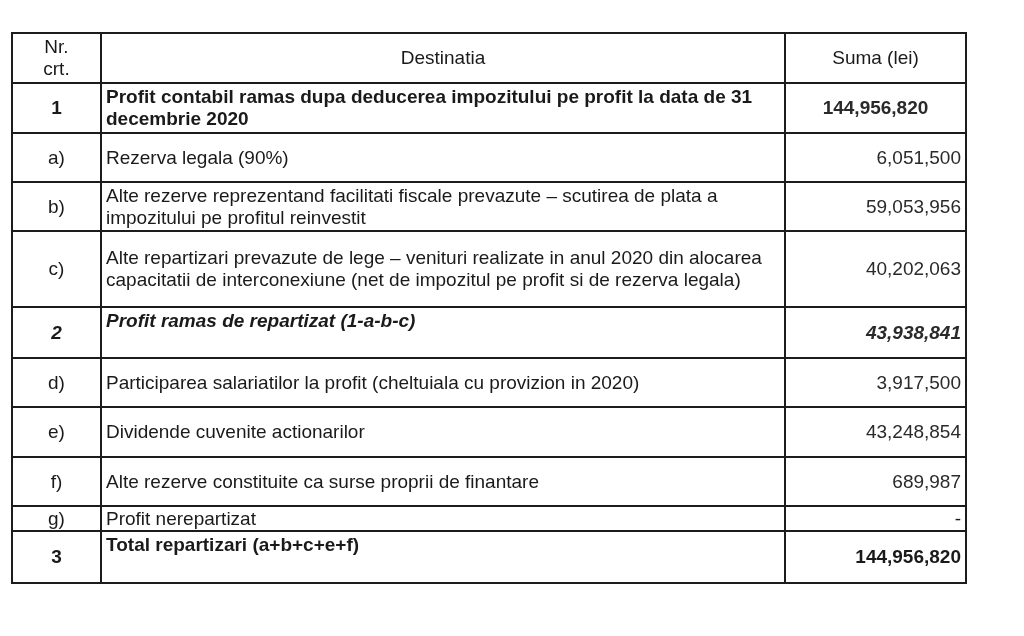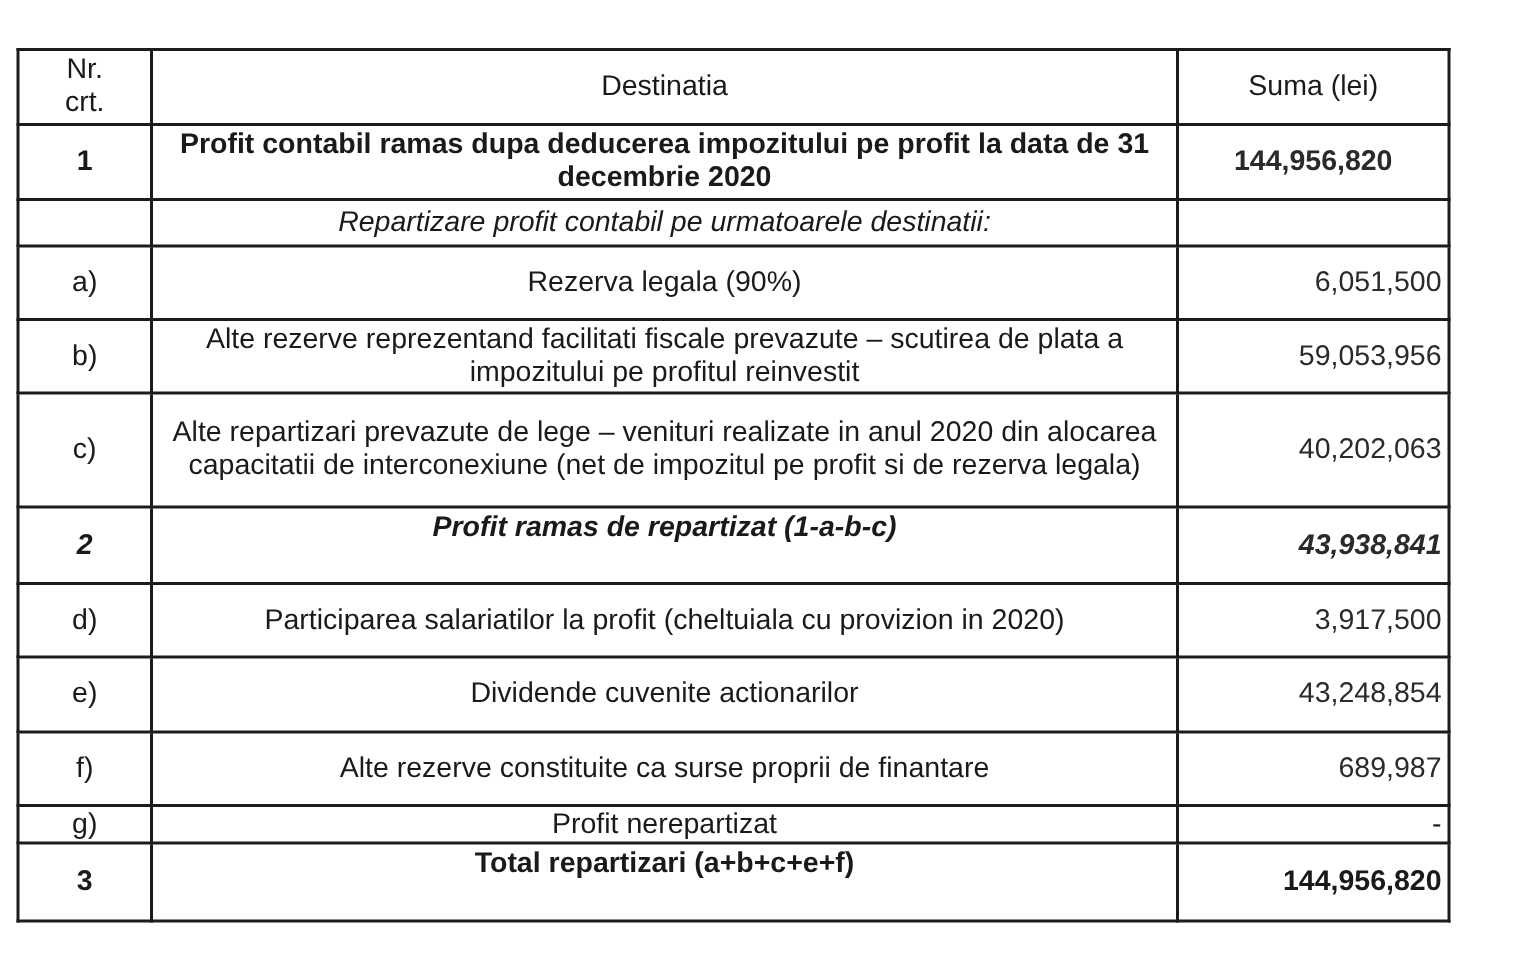--- a/index.html
+++ b/index.html
@@ -29,21 +29,21 @@
       font-size: 19px;
       line-height: 22px;
       vertical-align: middle;
       overflow: hidden;
     }
     col.c-nr { width: 89px; }
     col.c-dest { width: 684px; }
     col.c-sum { width: 181px; }
 
     td.nr { text-align: center; padding-right: 8px; }
-    td.dest { text-align: center; padding-left: 5px; }
+    td.dest { text-align: left; padding-left: 5px; }
     td.sum { text-align: right; vertical-align: bottom; padding-right: 4px; padding-bottom: 2px; }
     td.sum.center { text-align: center; vertical-align: middle; border-radius: 23px; }
 
     .bold { font-weight: bold; }
     .italic { font-style: italic; }
     .hdr td { font-weight: normal; }
 
     tr.r-head td { height: 48px; }
     tr.r-1 td { height: 48px; }
     tr.r-sub td { height: 29px; }
@@ -78,25 +78,20 @@
       <td class="dest" style="text-align:center;">Destinatia</td>
       <td class="sum center">Suma (lei)</td>
     </tr>
 
     <tr class="r-1">
       <td class="nr bold">1</td>
       <td class="dest bold">Profit contabil ramas dupa deducerea impozitului pe profit la data de 31 decembrie 2020</td>
       <td class="sum center bold num-soft">144,956,820</td>
     </tr>
 
-    <tr class="r-sub">
-      <td class="nr"></td>
-      <td class="dest italic">Repartizare profit contabil pe urmatoarele destinatii:</td>
-      <td class="sum"></td>
-    </tr>
 
     <tr class="r-a">
       <td class="nr">a)</td>
       <td class="dest">Rezerva legala (90%)</td>
       <td class="sum num-soft">6,051,500</td>
     </tr>
 
     <tr class="r-b">
       <td class="nr">b)</td>
       <td class="dest">Alte rezerve reprezentand facilitati fiscale prevazute – scutirea de plata a impozitului pe profitul reinvestit</td>

